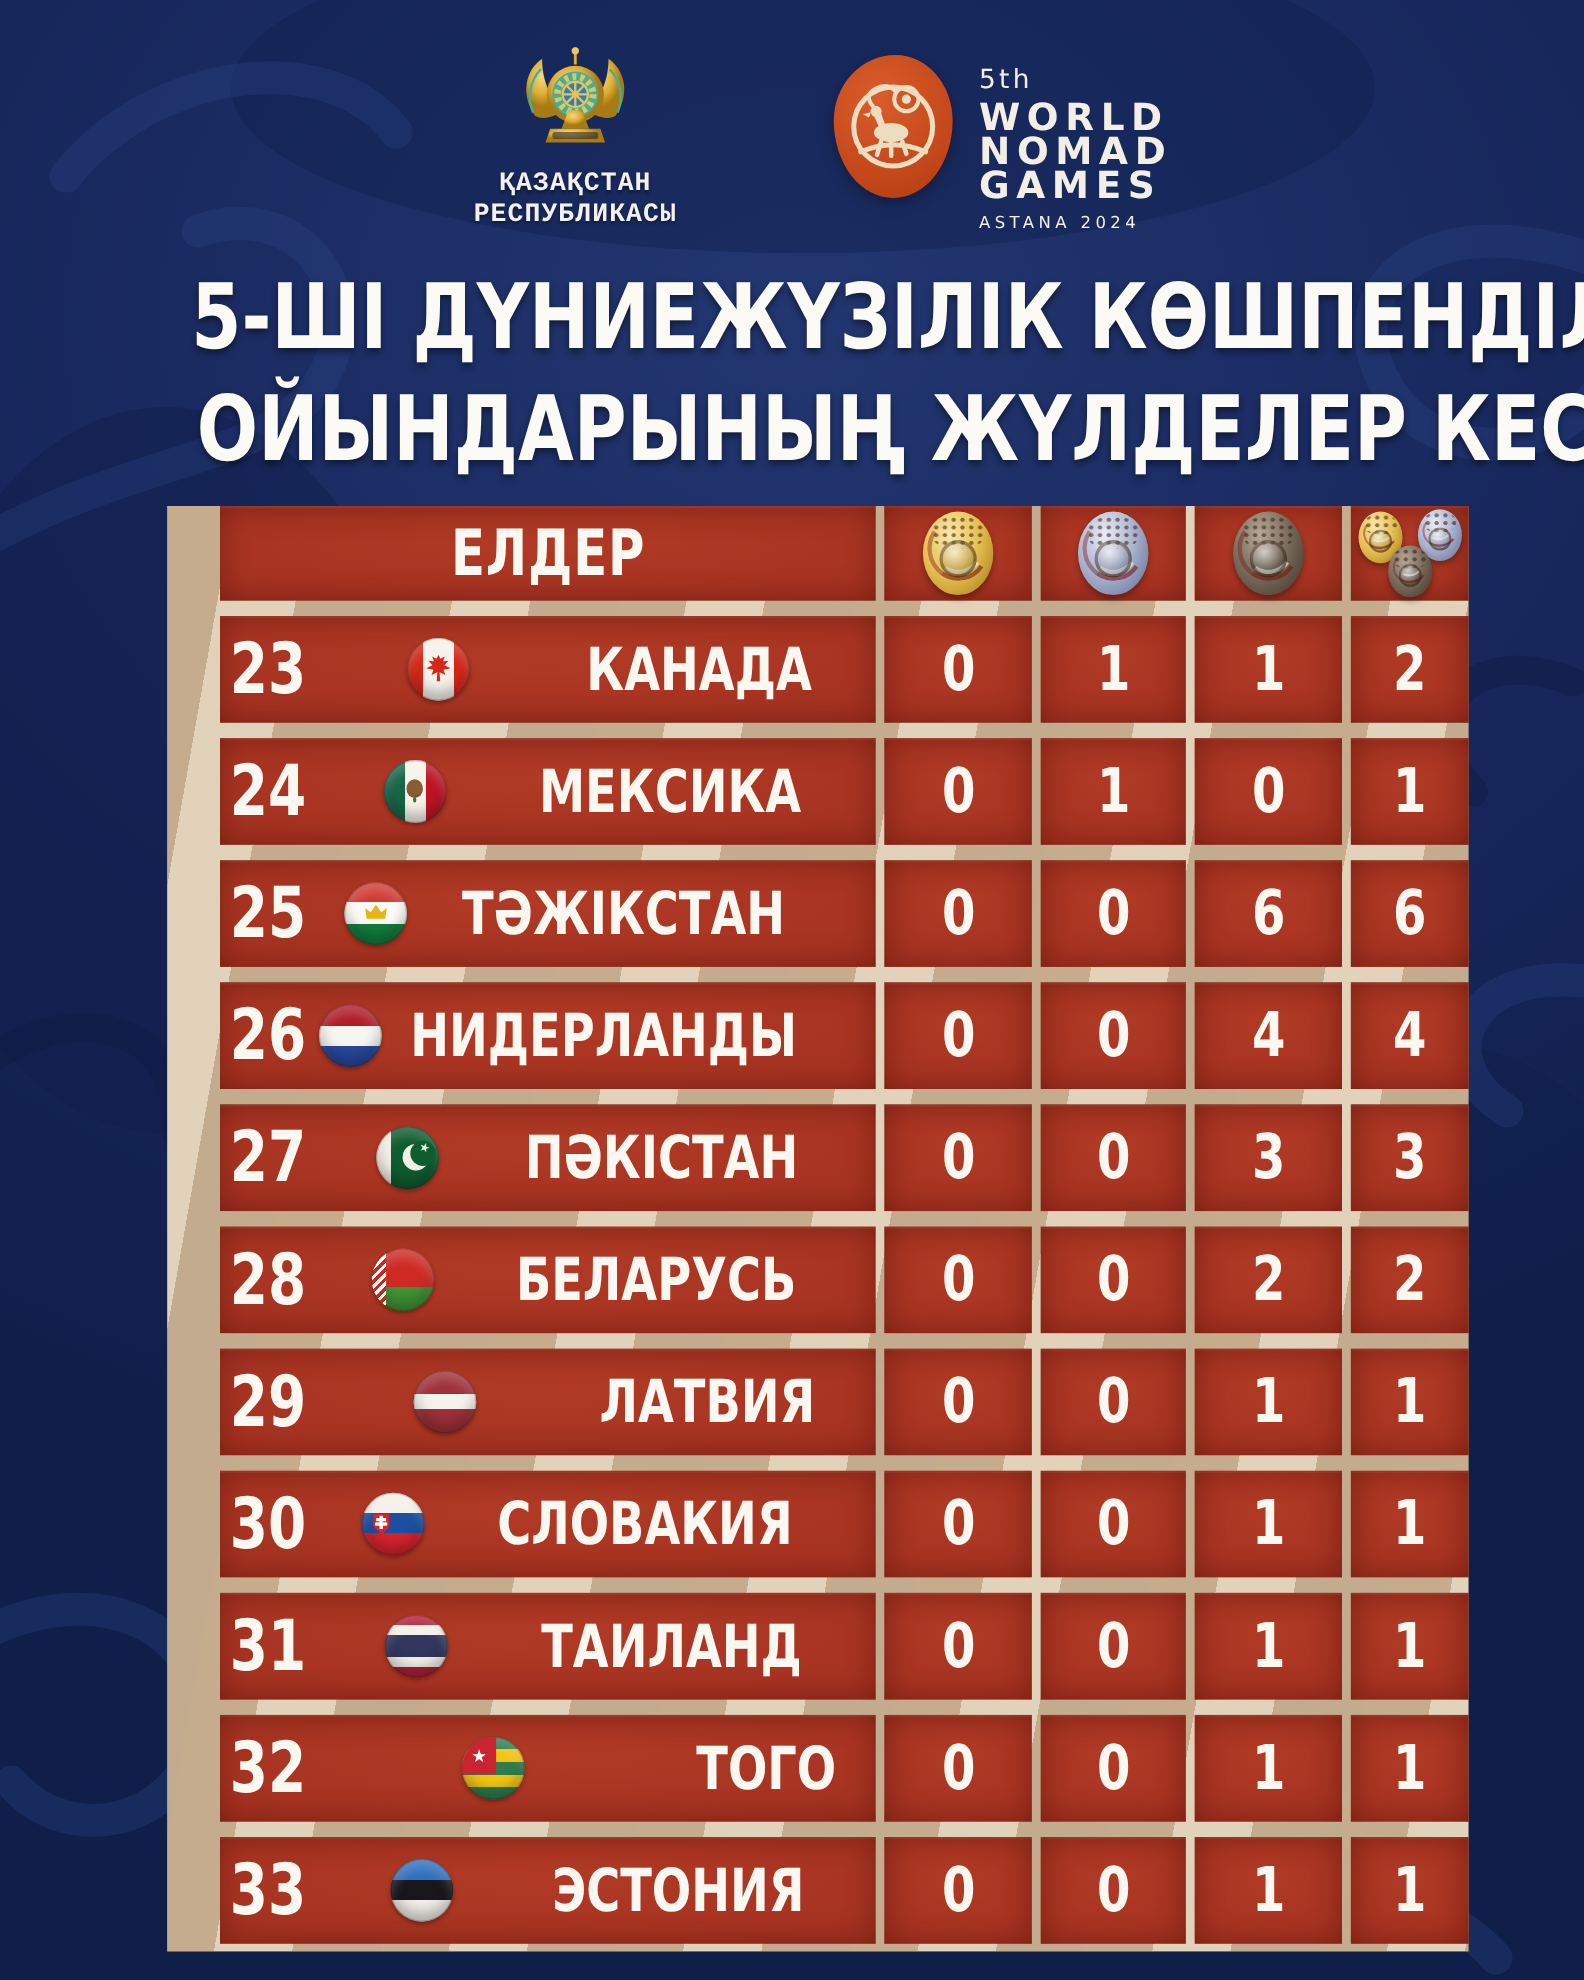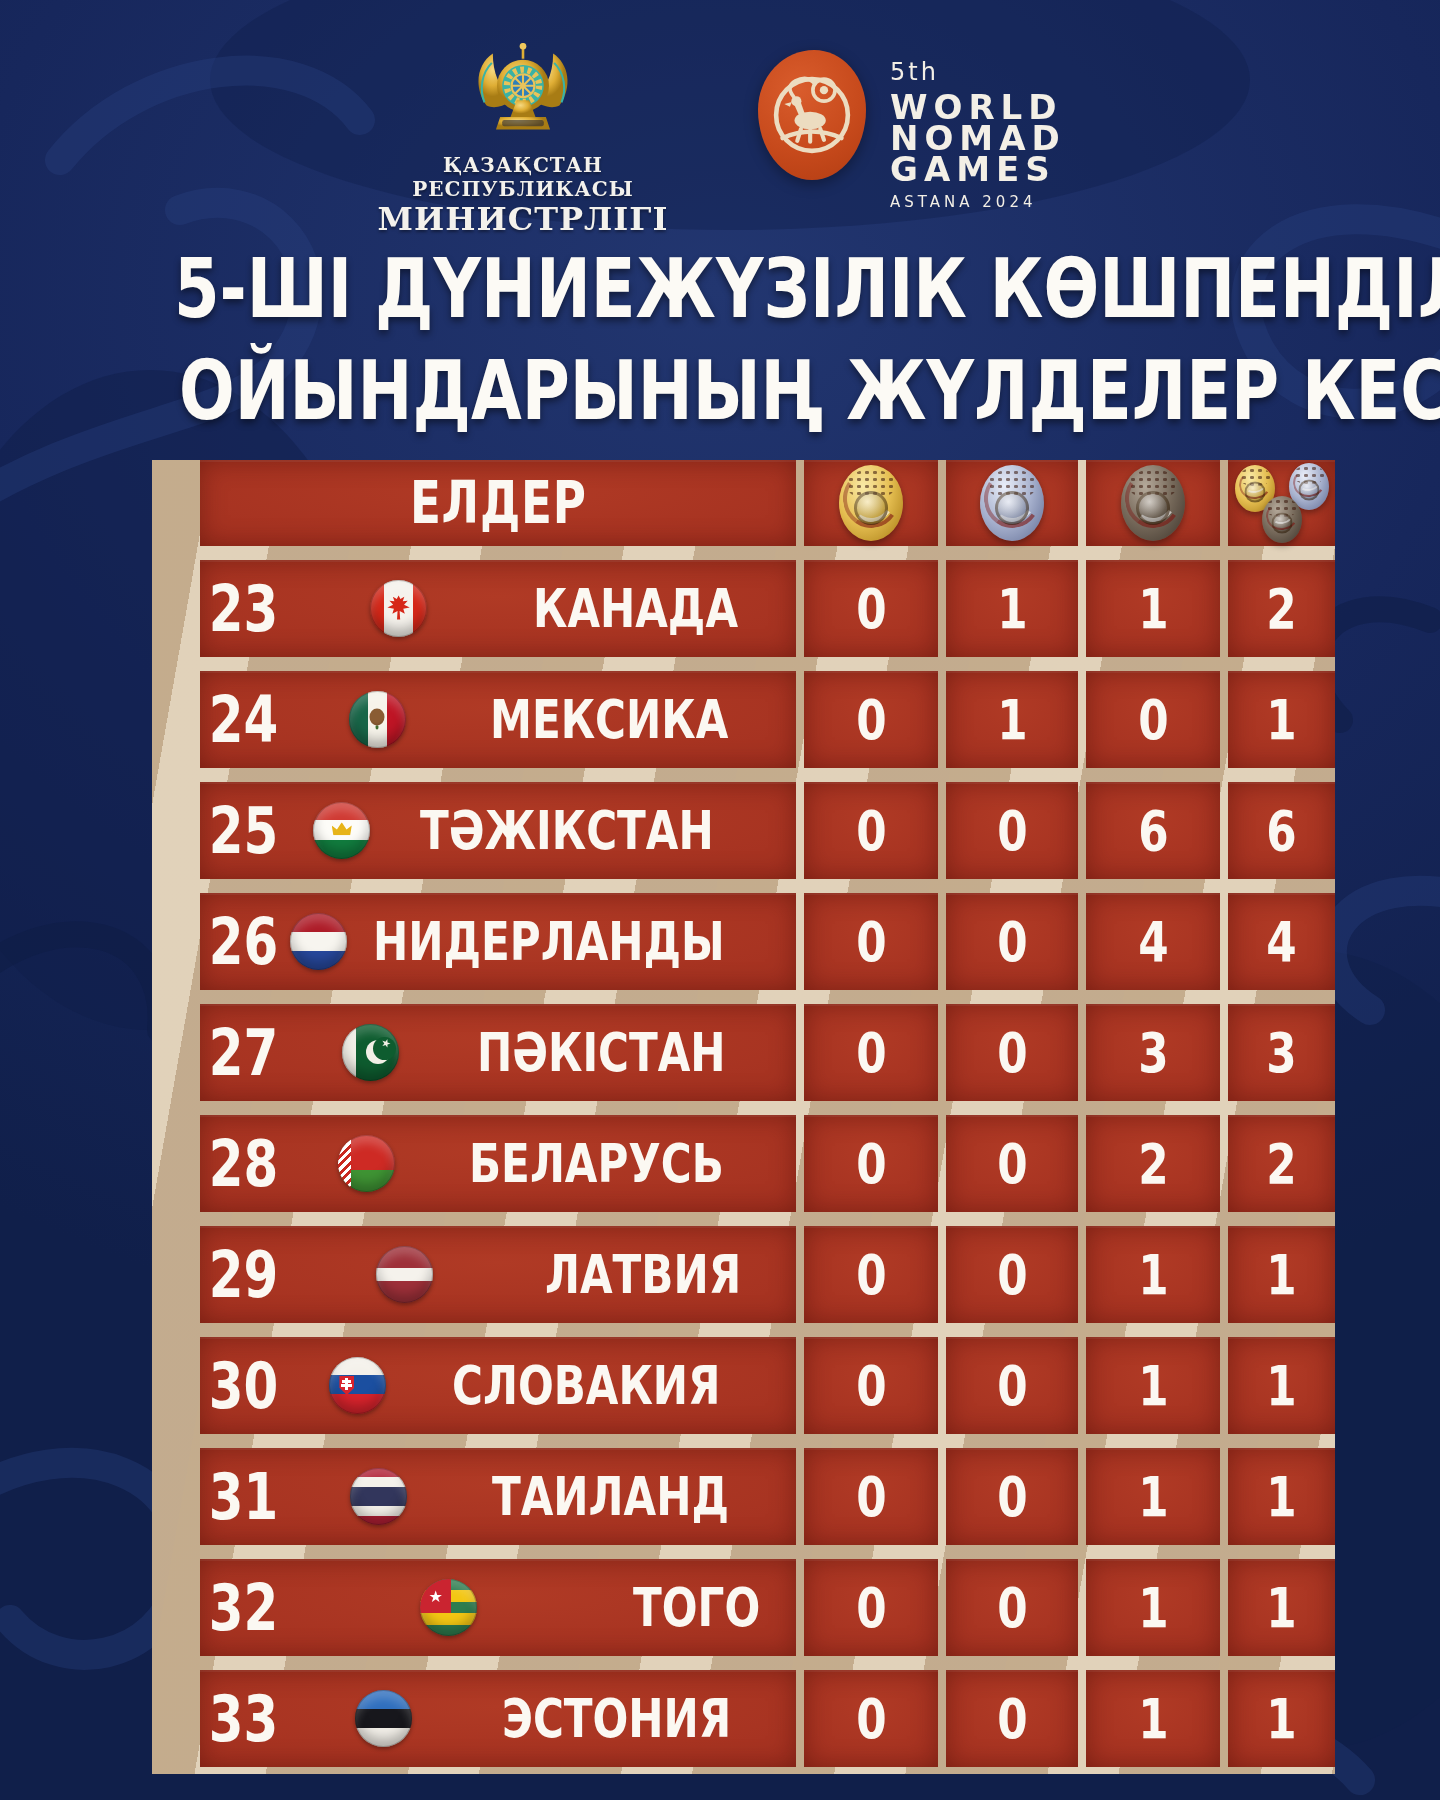--- a/index.html
+++ b/index.html
@@ -8,21 +8,21 @@
     background:radial-gradient(95% 60% at 50% 16%, #223670 0%, #17275c 55%, #101f4a 100%);
     font-family:"DejaVu Sans","Liberation Sans",sans-serif;
   }
   svg{display:block;}
   .bg-orn{position:absolute;inset:0;}
 
   
   .ministry{position:absolute;left:368px;top:40px;width:310px;text-align:center;color:#f3f1ec;}
   .ministry .emblem{margin:0 auto 10px auto;}
   .min-l{font-family:"DejaVu Serif","Liberation Serif",serif;font-weight:bold;letter-spacing:1px;line-height:1.18;text-shadow:0 2px 3px rgba(0,0,0,.4);}
-  .min-l1{font-size:20px;}
+  .min-l1{font-size:24px;font-family:Liberation Mono, monospace;}
   .min-l2{font-size:24px;}
   .min-l3{font-size:32px;}
 
   .wng{position:absolute;left:758px;top:50px;display:flex;gap:24px;align-items:flex-start;}
   .wng-blob{width:108px;height:130px;border-radius:52% 48% 50% 50%/46% 46% 54% 54%;
     background:radial-gradient(circle at 38% 30%, #d95c2c 0%, #c74a1c 55%, #b23c12 100%);
     box-shadow:0 4px 14px rgba(0,0,0,.35);display:flex;align-items:center;justify-content:center;}
   .wng-text{color:#f3efe6;margin-top:8px;}
   .wng-5th{font-size:24px;letter-spacing:3px;margin-bottom:6px;font-weight:500;}
   .wng-line{font-size:34px;font-weight:bold;letter-spacing:6px;line-height:31px;}
@@ -154,21 +154,20 @@
       <circle cx="50" cy="44" r="20" fill="#39b2a5"></circle>
       <circle cx="50" cy="44" r="15.5" fill="none" stroke="#e8c35a" stroke-width="6" stroke-dasharray="3.5 3.5"></circle>
       <circle cx="50" cy="44" r="11" fill="#2f7fb8"></circle>
       <circle cx="50" cy="44" r="11" fill="none" stroke="#e8c35a" stroke-width="2"></circle>
       <path d="M50,33 L50,55 M39,44 L61,44 M42.5,36.5 L57.5,51.5 M57.5,36.5 L42.5,51.5" stroke="#e8c35a" stroke-width="2"></path>
       <path d="M44,58 L38,74 L62,74 L56,58 Z" fill="url(#gld)"></path>
       <path d="M28,74 L72,74 L76,86 L24,86 Z" fill="url(#gld)"></path>
       <rect x="30" y="77" width="40" height="6" rx="2" fill="#2a2a33" opacity="0.6"></rect>
     </svg>
     <div class="min-l min-l1">ҚАЗАҚСТАН РЕСПУБЛИКАСЫ</div>
-    <div class="min-l min-l3">МИНИСТРЛІГІ</div>
   </div>
 
   <div class="wng">
     <div class="wng-blob">
       <svg viewBox="0 0 100 120" width="92" height="112">
         <g stroke="#ecdcc0" fill="none" stroke-linecap="round">
           <circle cx="50" cy="60" r="39" stroke-width="5"></circle>
           <path d="M18,85 Q50,71 82,85" stroke-width="5"></path>
           <path d="M30,40 q-9,-11 2,-17 q13,-7 21,3" stroke-width="4"></path>
           <circle cx="63" cy="33" r="12" stroke-width="4"></circle>

